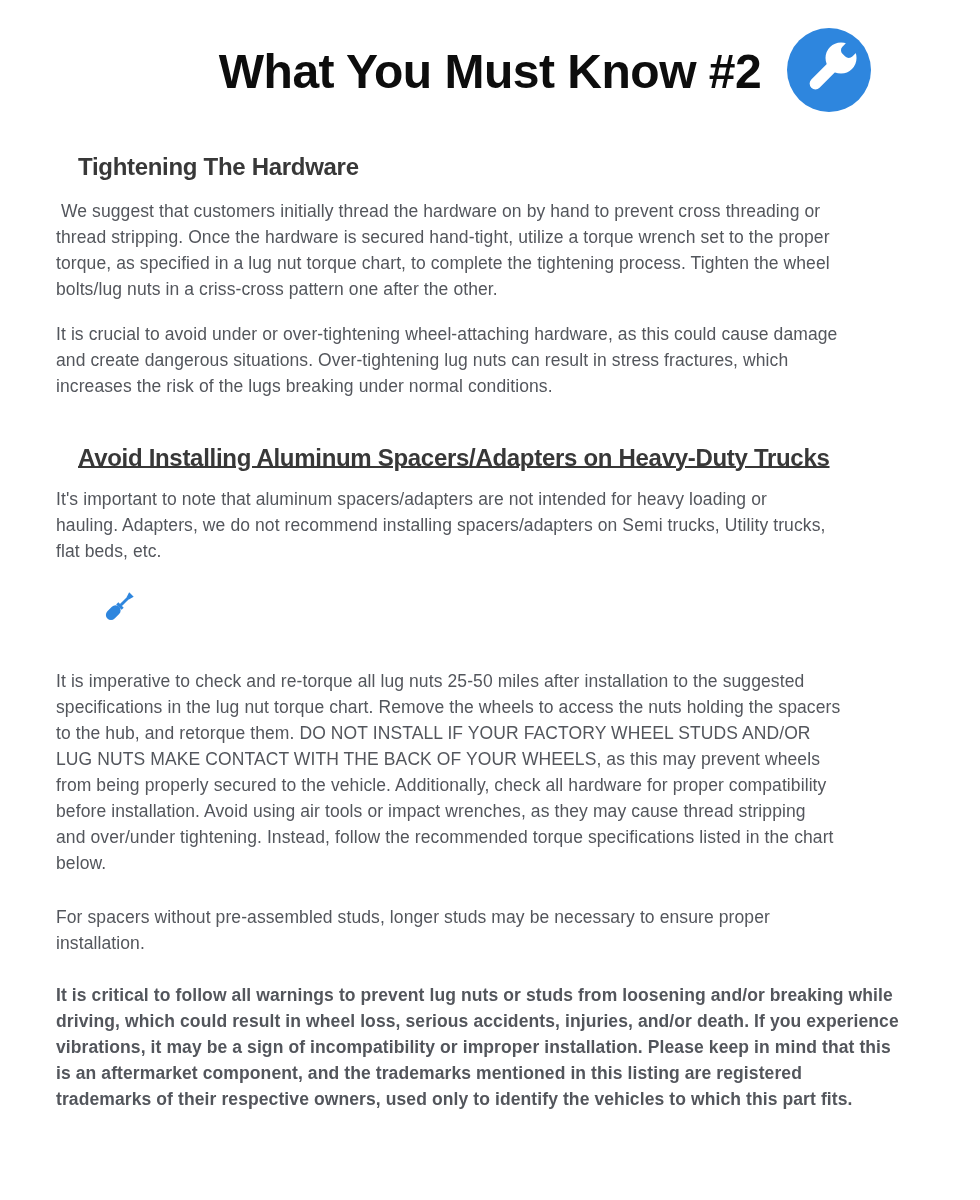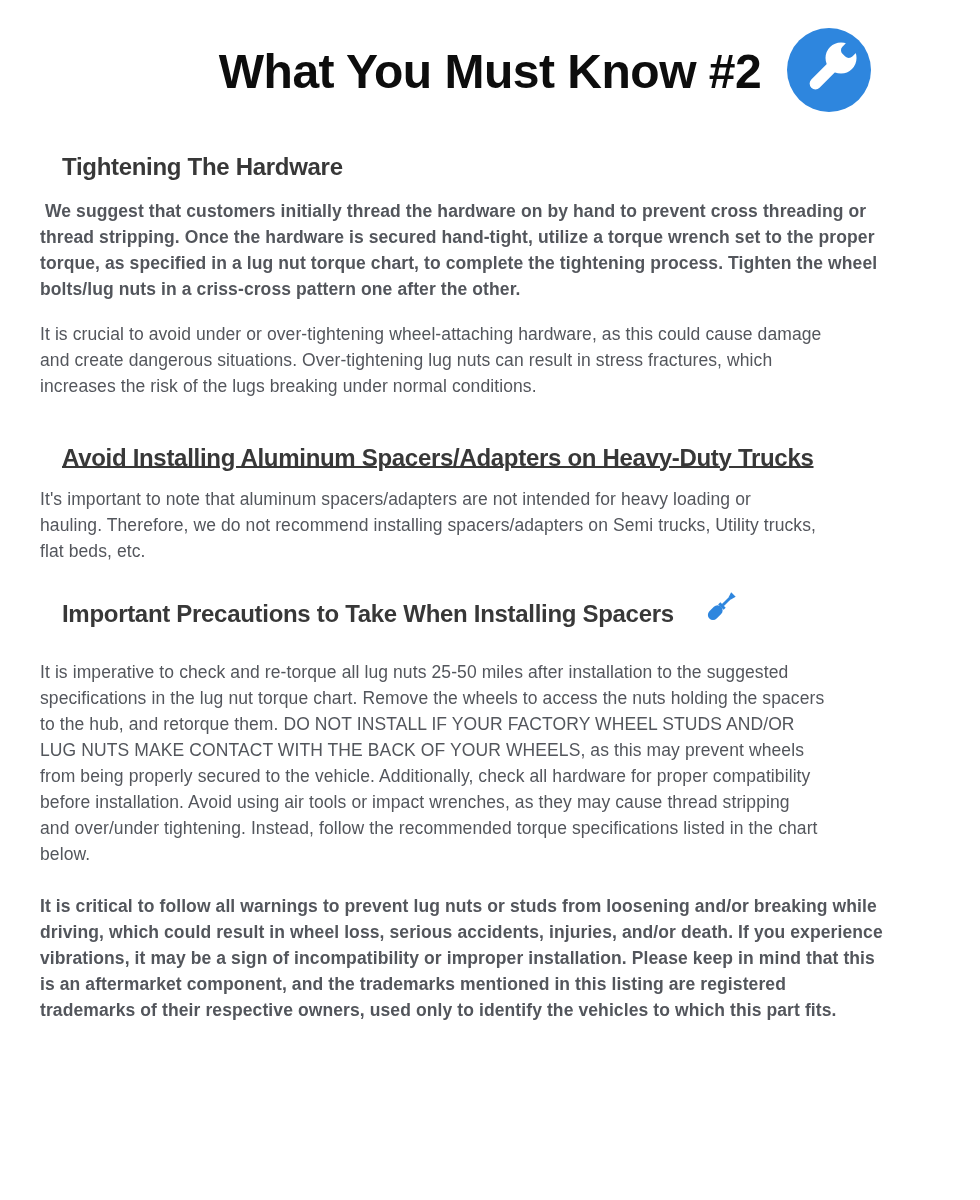--- a/index.html
+++ b/index.html
@@ -40,21 +40,21 @@
   .badge {
     position: absolute;
     left: 787px;
     top: 28px;
     width: 84px;
     height: 84px;
     display: block;
   }
   
   .content {
-    padding: 0 36px 0 40px;
+    padding: 0 36px 0 56px;
   }
   h2 {
     margin: 0;
     padding-left: 22px;
     font-size: 24px;
     line-height: 34px;
     font-weight: 700;
     letter-spacing: -0.3px;
     color: #383838;
     white-space: nowrap;
@@ -62,26 +62,26 @@
   h2 .h-text { vertical-align: middle; }
   .para {
     margin: 0;
     white-space: pre-line;
     font-size: 17.5px;
     line-height: 26px;
     color: #53565c;
     letter-spacing: 0.1px;
   }
   .mt-h1 { margin-top: 34px; }
-  .mt-p1 { margin-top: 14px; font-weight: bold; }
+  .mt-p1 { margin-top: 14px; }
   .mt-p2 { margin-top: 19px; }
   .mt-h2 { margin-top: 40px; text-decoration: underline; }
   .mt-p3 { margin-top: 12px; }
   .mt-h3 { margin-top: 26px; }
-  .mt-p4 { margin-top: 22px; }
+  .mt-p4 { margin-top: 31px; }
   .mt-p5 { margin-top: 28px; }
   .mt-p6 { margin-top: 26px; font-weight: bold; }
   .tool-icon {
     display: inline-block;
     margin-left: 22px;
     vertical-align: middle;
     transform: translateY(-2px);
   }
 </style>
 </head>
@@ -116,46 +116,47 @@
       <p class="para mt-p2">It is crucial to avoid under or over-tightening wheel-attaching hardware, as this could cause damage
 and create dangerous situations. Over-tightening lug nuts can result in stress fractures, which
 increases the risk of the lugs breaking under normal conditions.</p>
     </section>
 
     <section>
       <h2 class="mt-h2">
         <span class="h-text">Avoid Installing Aluminum Spacers/Adapters on Heavy-Duty Trucks</span>
       </h2>
       <p class="para mt-p3">It's important to note that aluminum spacers/adapters are not intended for heavy loading or
-hauling. Therefore, we do not recommend installing spacers/adapters on Semi trucks, Utility trucks,
+hauling. Adapters, we do not recommend installing spacers/adapters on Semi trucks, Utility trucks,
 flat beds, etc.</p>
     </section>
 
     <section>
       <h2 class="mt-h3">
-        <span class="h-text">Important Precautions to Take When Installing Spacers</span>
         <span class="tool-icon">
           <svg width="38" height="38" viewBox="0 0 40 40" aria-hidden="true">
             <g transform="rotate(45 20 20)" fill="#2e86de">
               <path d="M16.6 1.5 L23.4 1.5 L21.7 7 L18.3 7 Z"></path>
               <rect x="18.5" y="6.5" width="3" height="11"></rect>
               <rect x="16" y="17" width="8" height="3.2"></rect>
               <rect x="14.6" y="19.8" width="10.8" height="17.5" rx="5.4"></rect>
             </g>
           </svg>
         </span>
       </h2>
       <p class="para mt-p4">It is imperative to check and re-torque all lug nuts 25-50 miles after installation to the suggested
 specifications in the lug nut torque chart. Remove the wheels to access the nuts holding the spacers
 to the hub, and retorque them. DO NOT INSTALL IF YOUR FACTORY WHEEL STUDS AND/OR
 LUG NUTS MAKE CONTACT WITH THE BACK OF YOUR WHEELS, as this may prevent wheels
 from being properly secured to the vehicle. Additionally, check all hardware for proper compatibility
 before installation. Avoid using air tools or impact wrenches, as they may cause thread stripping
 and over/under tightening. Instead, follow the recommended torque specifications listed in the chart
 below.</p>
+      <p class="para mt-p5">For spacers without pre-assembled studs, longer studs may be necessary to ensure proper
+installation.</p>
       <p class="para mt-p6">It is critical to follow all warnings to prevent lug nuts or studs from loosening and/or breaking while
 driving, which could result in wheel loss, serious accidents, injuries, and/or death. If you experience
 vibrations, it may be a sign of incompatibility or improper installation. Please keep in mind that this
 is an aftermarket component, and the trademarks mentioned in this listing are registered
 trademarks of their respective owners, used only to identify the vehicles to which this part fits.</p>
     </section>
 
   </main>
 </div>
 

